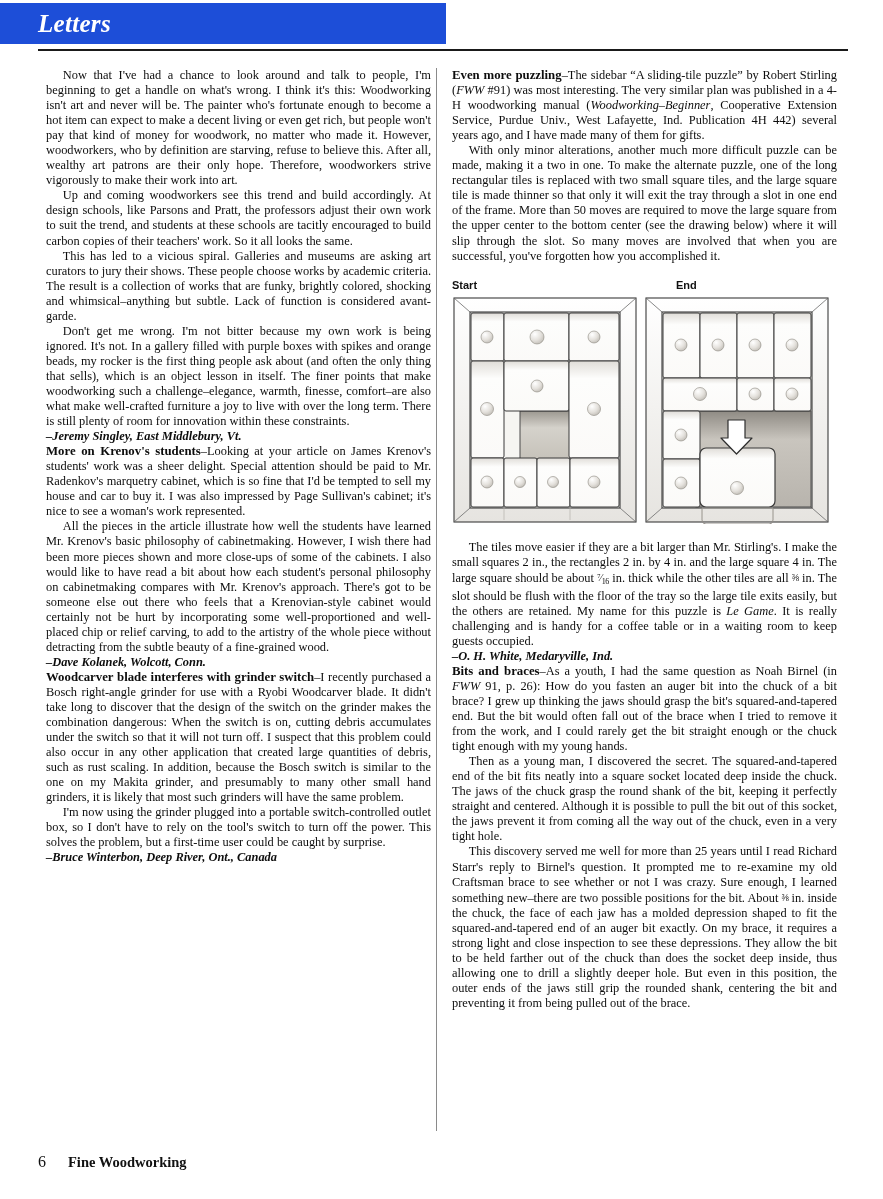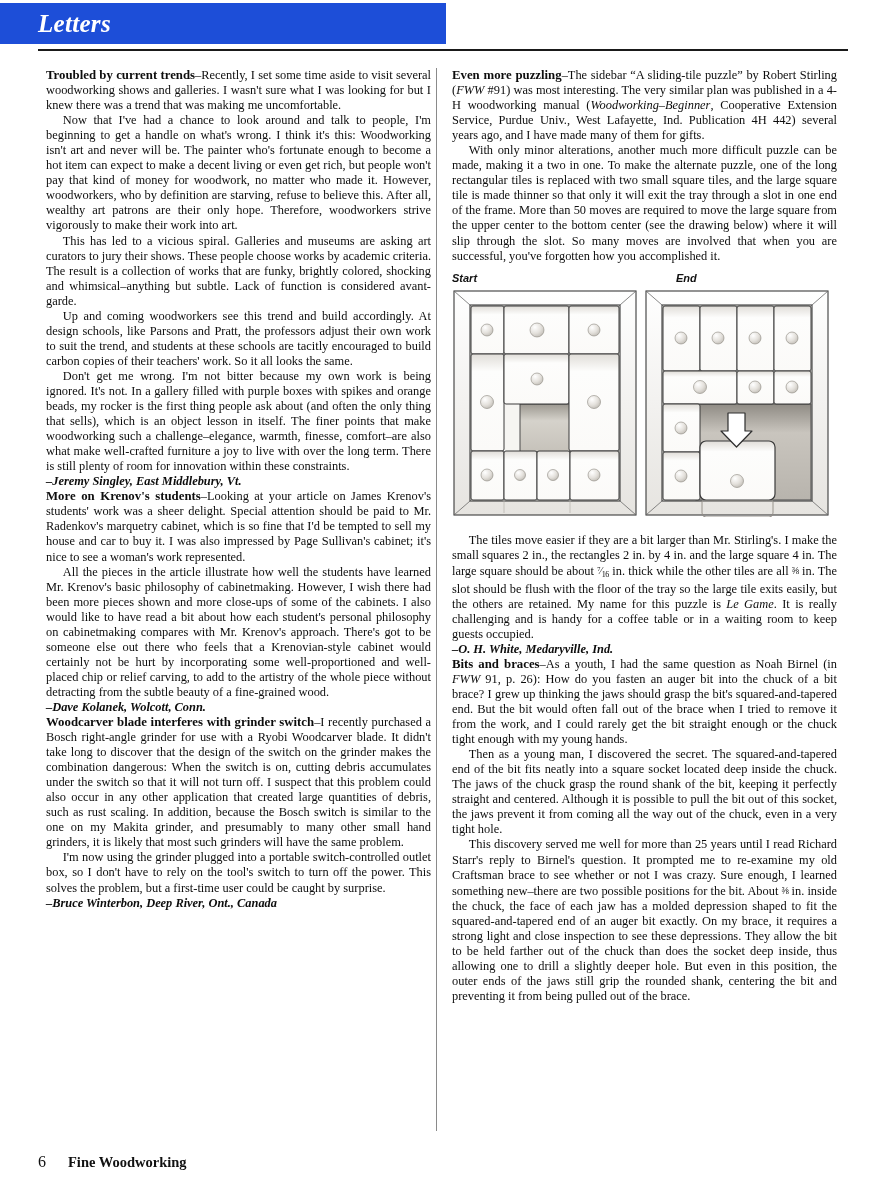--- a/index.html
+++ b/index.html
@@ -88,23 +88,22 @@
   
   .frac {
     font-size: 0.78em;
     vertical-align: 0.1em;
     letter-spacing: -0.3px;
   }
 
   
   .figure {
     position: relative;
-    margin-top: 7px;
+    margin-top: 14px;
     height: 252px;
-    font-style: italic;
   }
   .fig-label {
     position: absolute;
     font-family: "Liberation Sans", "DejaVu Sans", sans-serif;
     font-weight: bold;
     font-size: 11px;
     color: #111;
     text-indent: 0;
   }
   .fig-label.start { left: 0px;   top: 0px; }
@@ -136,24 +135,23 @@
 <div class="banner">
   <div class="banner-title">Letters</div>
 </div>
 <div class="header-rule"></div>
 
 <div class="col-divider"></div>
 
 <div class="col col-left">
 
   <div>
-    <p class="first"><span class="lead">Troubled by current trends</span><span>–</span><span>Recently, I set some time aside to visit several woodworking shows and galleries. I wasn't sure what I was looking for but I knew there was a trend that was making me uncomfortable.</span></p>
     <p>Now that I've had a chance to look around and talk to people, I'm beginning to get a handle on what's wrong. I think it's this: Woodworking isn't art and never will be. The painter who's fortunate enough to become a hot item can expect to make a decent living or even get rich, but people won't pay that kind of money for woodwork, no matter who made it. However, woodworkers, who by definition are starving, refuse to believe this. After all, wealthy art patrons are their only hope. Therefore, woodworkers strive vigorously to make their work into art.</p>
+    <p>Up and coming woodworkers see this trend and build accordingly. At design schools, like Parsons and Pratt, the professors adjust their own work to suit the trend, and students at these schools are tacitly encouraged to build carbon copies of their teachers' work. So it all looks the same.</p>
     <p>This has led to a vicious spiral. Galleries and museums are asking art curators to jury their shows. These people choose works by academic criteria. The result is a collection of works that are funky, brightly colored, shocking and whimsical–anything but subtle. Lack of function is considered avant-garde.</p>
-    <p>Up and coming woodworkers see this trend and build accordingly. At design schools, like Parsons and Pratt, the professors adjust their own work to suit the trend, and students at these schools are tacitly encouraged to build carbon copies of their teachers' work. So it all looks the same.</p>
     <p>Don't get me wrong. I'm not bitter because my own work is being ignored. It's not. In a gallery filled with purple boxes with spikes and orange beads, my rocker is the first thing people ask about (and often the only thing that sells), which is an object lesson in itself. The finer points that make woodworking such a challenge–elegance, warmth, finesse, comfort–are also what make well-crafted furniture a joy to live with over the long term. There is still plenty of room for innovation within these constraints.</p>
     <p class="sig">–Jeremy Singley, East Middlebury, Vt.</p>
   </div>
 
   <div class="gap-before">
     <p class="first"><span class="lead">More on Krenov's students</span><span>–</span><span>Looking at your article on James Krenov's students' work was a sheer delight. Special attention should be paid to Mr. Radenkov's marquetry cabinet, which is so fine that I'd be tempted to sell my house and car to buy it. I was also impressed by Page Sullivan's cabinet; it's nice to see a woman's work represented.</span></p>
     <p>All the pieces in the article illustrate how well the students have learned Mr. Krenov's basic philosophy of cabinetmaking. However, I wish there had been more pieces shown and more close-ups of some of the cabinets. I also would like to have read a bit about how each student's personal philosophy on cabinetmaking compares with Mr. Krenov's approach. There's got to be someone else out there who feels that a Krenovian-style cabinet would certainly not be hurt by incorporating some well-proportioned and well-placed chip or relief carving, to add to the artistry of the whole piece without detracting from the subtle beauty of a fine-grained wood.</p>
     <p class="sig">–Dave Kolanek, Wolcott, Conn.</p>
   </div>
 

